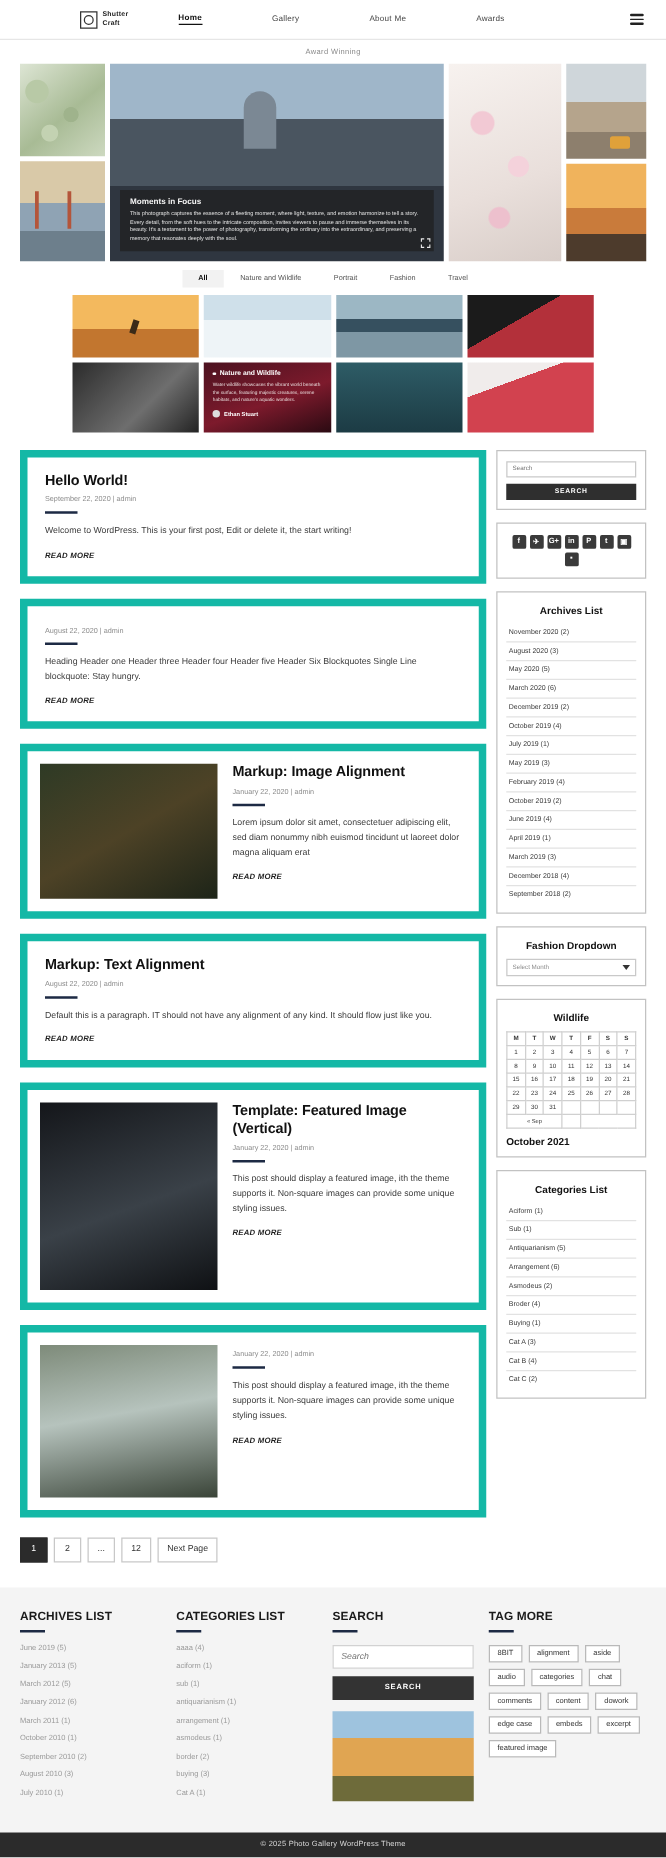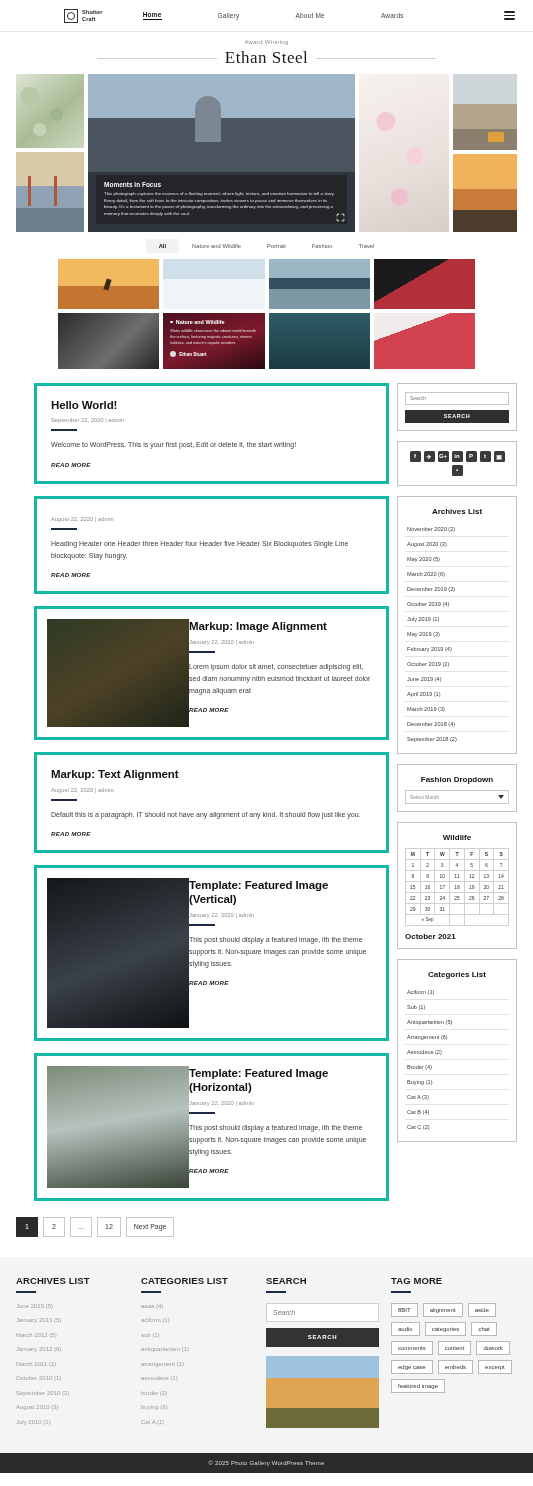--- a/index.html
+++ b/index.html
@@ -96,22 +96,22 @@
   .lb-card-inner{ position:absolute; inset:0; padding:6px 7px; color:#fff;}
   .lb-card-inner h5{ font-size:5.4px; font-weight:700; margin-bottom:3px; display:flex; align-items:center; gap:3px;}
   .lb-card-inner h5:before{content:"";width:2.5px;height:2.5px;border-radius:50%;background:#fff;display:inline-block;}
   .lb-card-inner p{ font-size:3.8px; line-height:1.6; color:#e8dcdc;}
   .lb-author{ display:flex; align-items:center; gap:3px; margin-top:5px; font-size:4.6px; font-weight:700;}
   .lb-author .av{ width:6px;height:6px;border-radius:50%;background:#ddd; display:inline-block;}
 
   
   .content-wrap{ display:flex; gap:8px; padding:14px 16px 0; align-items:flex-start;}
   .posts{ flex:1; }
-  .post-card{ border:3px solid #14b8a6; background:#fff; margin-bottom:12px; padding:12px 14px;margin-left:18px;}
-  .post-card.has-img{ display:flex; gap:0; padding:10px;}
+  .post-card{ border:6px solid #14b8a6; background:#fff; margin-bottom:12px; padding:12px 14px;}
+  .post-card.has-img{ display:flex; gap:12px; padding:10px;}
   .post-thumb{ width:142px; flex:none; background-size:cover; background-position:center;}
   .post-thumb.berries{ height:108px; background:linear-gradient(150deg,#2e3a25,#4d4226 50%,#1d2418);}
   .post-thumb.head{ height:150px; background:linear-gradient(160deg,#14161a,#3a4148 55%,#0f1114);}
   .post-thumb.eleph{ height:122px; background:linear-gradient(170deg,#7e8b7a,#b6c3bd 45%,#3a4438);}
   .post-body{ flex:1; min-width:0;}
   .post-title{ font-size:11.5px; font-weight:700; color:#111; line-height:1.25; letter-spacing:-.1px;}
   .post-meta{ font-size:5.8px; color:#8d8d8d; margin-top:5px;}
   .post-divider{ width:26px; height:2px; background:#1d2a44; margin:6px 0 8px;}
   .post-excerpt{ font-size:7px; color:#3b3b3b; line-height:1.75;}
   .read-more{ font-size:6.2px; font-style:italic; font-weight:700; color:#1d1d1d; margin-top:9px; display:inline-block; letter-spacing:.2px; cursor:pointer;}
@@ -180,25 +180,20 @@
     </div>
     <div class="hamburger">
         <span></span>
         <span></span>
         <span></span>
       </div>
   </div>
 
   <div class="hero-title-wrap">
     <div class="eyebrow">Award Winning</div>
-    <div class="hero-rule">
-      <span class="line"></span>
-      <span class="hero-name">Ethan Steel</span>
-      <span class="line"></span>
-    </div>
   </div>
 
   <div class="hero-gallery">
     <div class="hg-col left">
       <div class="ph pine"></div>
       <div class="ph bridge"></div>
     </div>
     <div class="hg-col center">
       <div class="ph cathedral">
         <div class="hero-caption">
@@ -307,21 +302,20 @@
           <div class="post-meta">January 22, 2020 | admin</div>
           <div class="post-divider"></div>
           <div class="post-excerpt">This post should display a featured image, ith the theme supports it. Non-square images can provide some unique styling issues.</div>
           <span class="read-more">READ MORE</span>
         </div>
       </div>
 
       <div class="post-card has-img">
         <div class="post-thumb eleph"></div>
         <div class="post-body">
-          <div class="post-title">Template: Featured Image (Horizontal)</div>
           <div class="post-meta">January 22, 2020 | admin</div>
           <div class="post-divider"></div>
           <div class="post-excerpt">This post should display a featured image, ith the theme supports it. Non-square images can provide some unique styling issues.</div>
           <span class="read-more">READ MORE</span>
         </div>
       </div>
 
     </div>
 
     <div class="sidebar">

